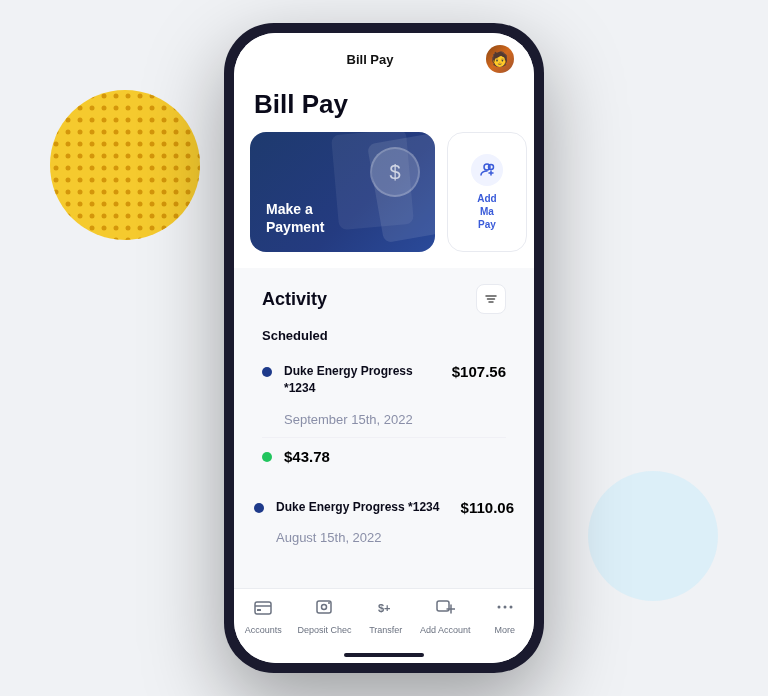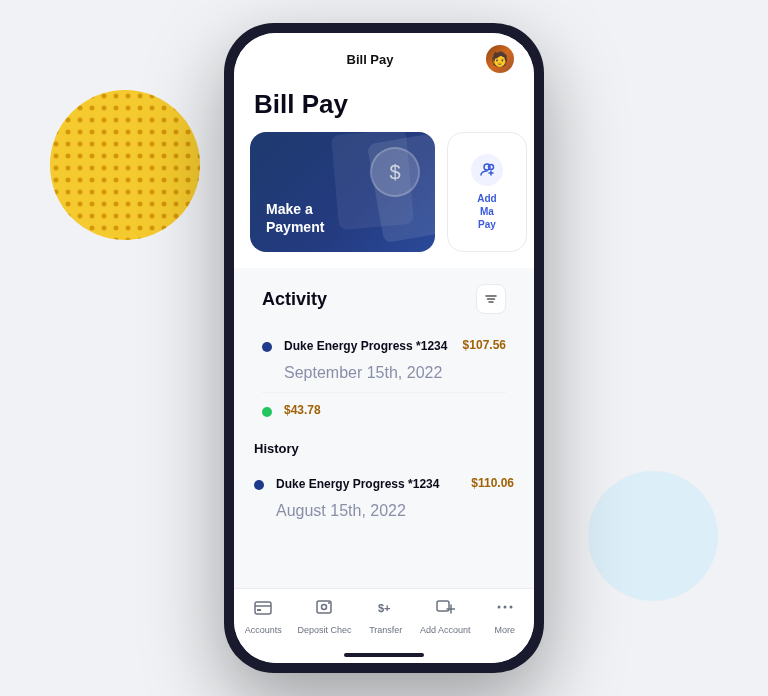--- a/index.html
+++ b/index.html
@@ -229,29 +229,29 @@
     }
 
     .transaction-name {
       font-size: 12px;
       font-weight: 600;
       color: #0a0a1a;
       line-height: 1.4;
     }
 
     .transaction-date {
-      font-size: 16px;
+      font-size: 13px;
       color: #8a8fa8;
-      margin-top: 9px;
+      margin-top: 15px;
     }
 
     .transaction-amount {
-      font-size: 12px;
+      font-size: 15px;
       font-weight: 600;
-      color: #a16207;
+      color: #000000;
       white-space: nowrap;
     }
 
     .history-section {
       padding: 14px 20px 0;
     }
 
     
     .bottom-nav {
       background: #fff;
@@ -409,38 +409,38 @@
           <div class="activity-title">Activity</div>
           <div class="filter-btn">
             <svg width="14" height="14" viewBox="0 0 14 14" fill="none">
               <line x1="2" y1="4" x2="12" y2="4" stroke="#555" stroke-width="1.5" stroke-linecap="round"></line>
               <line x1="3.5" y1="7" x2="10.5" y2="7" stroke="#555" stroke-width="1.5" stroke-linecap="round"></line>
               <line x1="5" y1="10" x2="9" y2="10" stroke="#555" stroke-width="1.5" stroke-linecap="round"></line>
             </svg>
           </div>
         </div>
 
+        <div class="section-label">Scheduled</div>
 
         <div class="transaction-item">
           <div class="dot dot-blue"></div>
           <div class="transaction-info">
             <div class="transaction-name">Duke Energy Progress *1234</div>
             <div class="transaction-date">September 15th, 2022</div>
           </div>
           <div class="transaction-amount">$107.56</div>
         </div>
 
         <div class="transaction-item">
           <div class="dot dot-green"></div>
           <div class="transaction-amount">$43.78</div>
         </div>
       </div>
 
       <div class="history-section">
-        <div class="section-label">History</div>
 
         <div class="transaction-item">
           <div class="dot dot-blue"></div>
           <div class="transaction-info">
             <div class="transaction-name">Duke Energy Progress *1234</div>
             <div class="transaction-date">August 15th, 2022</div>
           </div>
           <div class="transaction-amount">$110.06</div>
         </div>
       </div>

